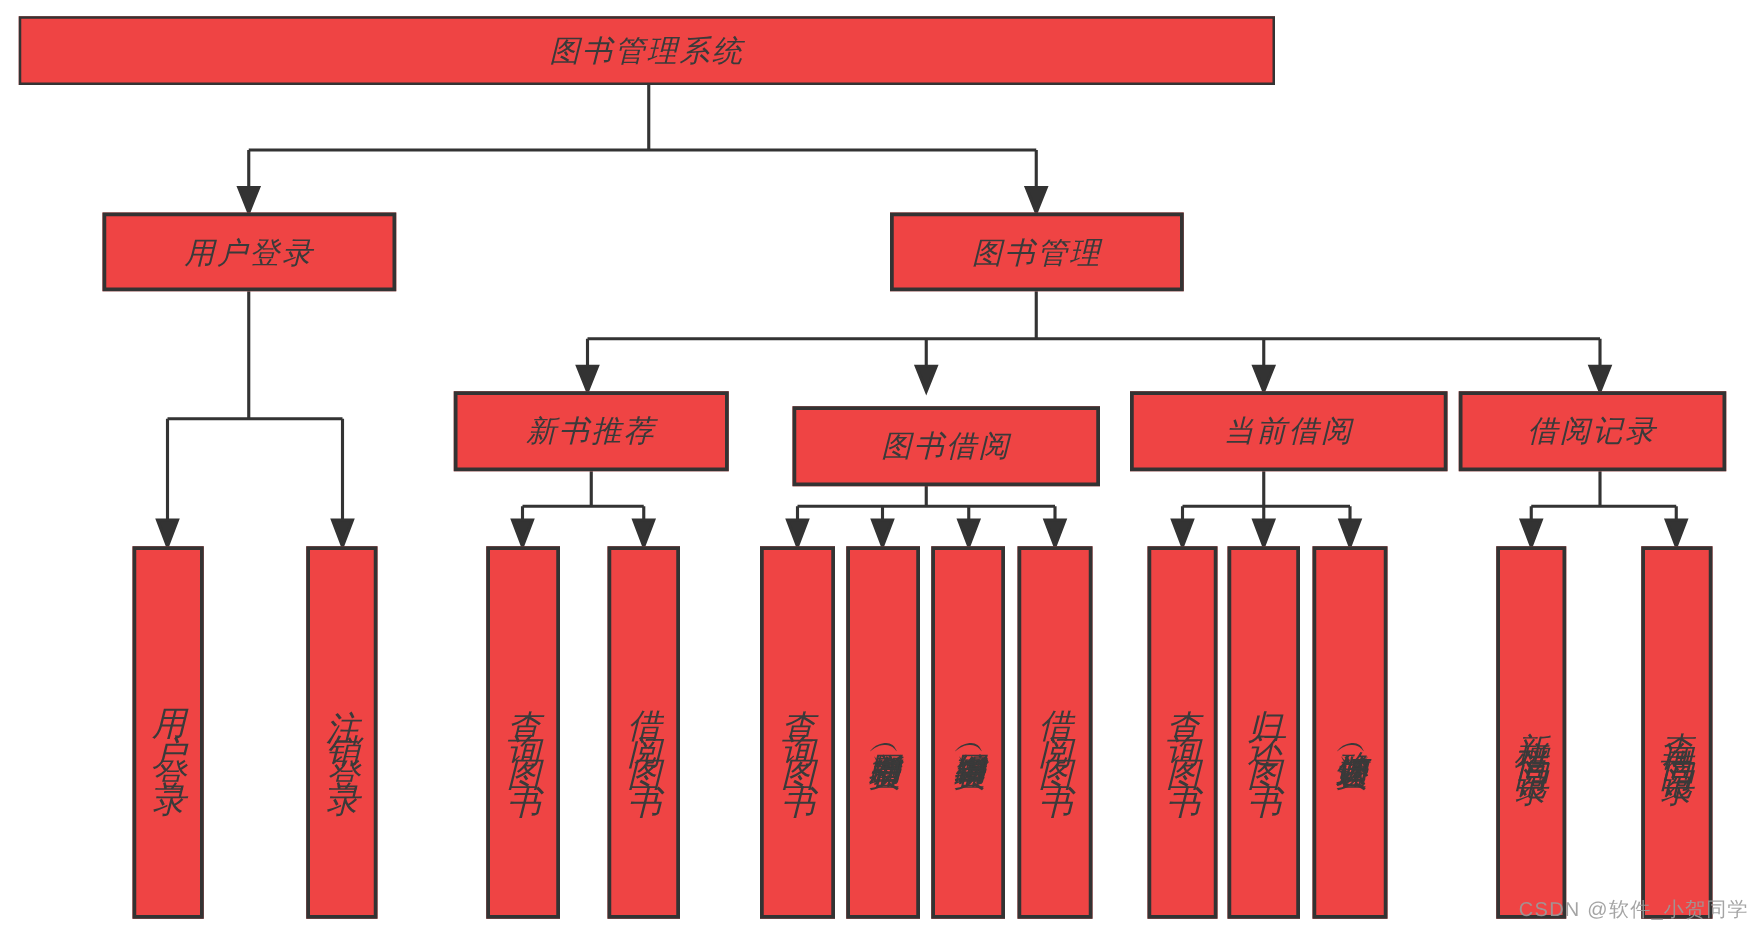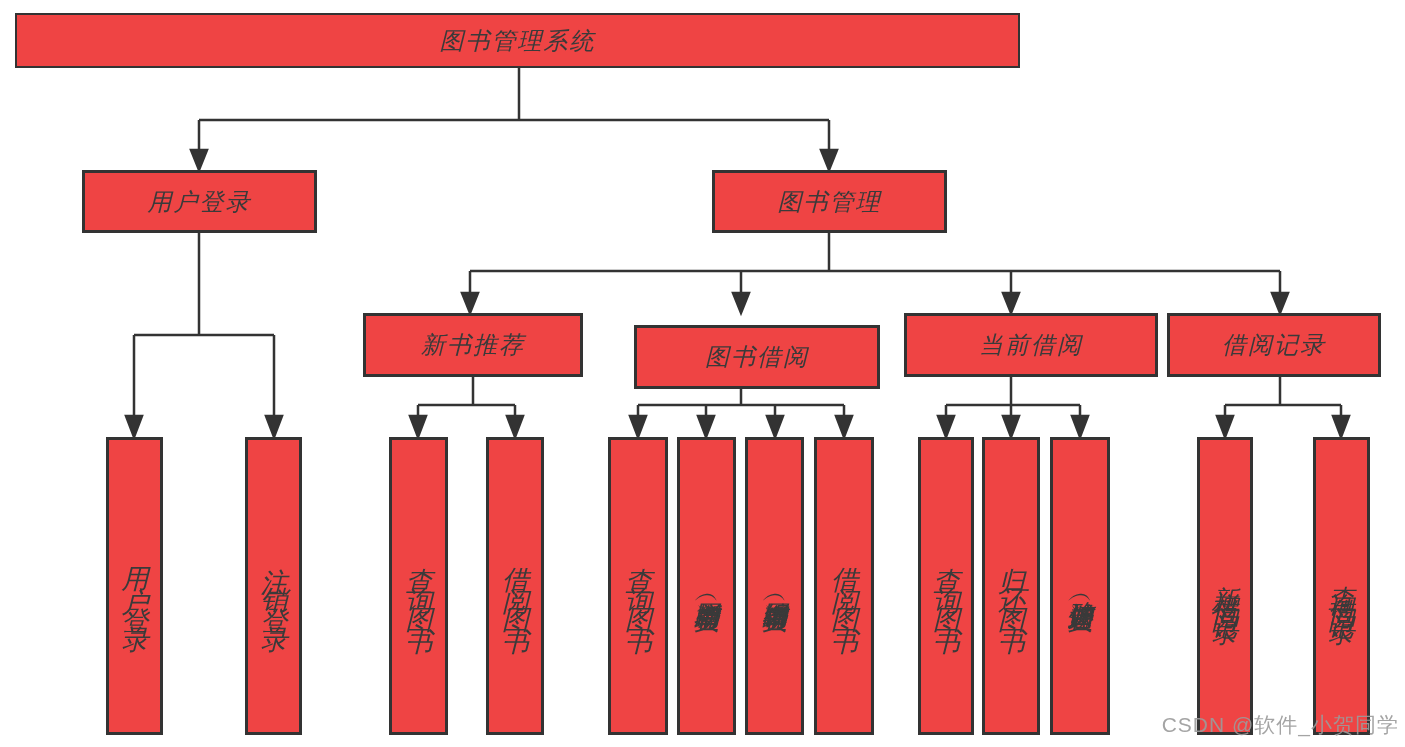--- a/index.html
+++ b/index.html
@@ -8,21 +8,21 @@
   svg.connectors{position:absolute;left:0;top:0;z-index:1;}
   .node{position:absolute;box-sizing:border-box;background:#ef4444;border:3px solid #333333;
         color:#3a3a3a;display:flex;align-items:center;justify-content:center;z-index:2;font-style:italic;}
   .node.h{font-size:24px;letter-spacing:2px;}
   .node.root{border-width:2px;}
   .node.v{writing-mode:vertical-lr;text-orientation:mixed;line-height:1;}
   .node.c4{font-size:27px;letter-spacing:20px;}
   .node.c6{font-size:26px;letter-spacing:7px;}
   .node.cl{font-size:25px;letter-spacing:1px;}
   .watermark{position:absolute;right:6px;bottom:8px;z-index:3;color:#9b9b9b;
-             font-size:21px;letter-spacing:1px;opacity:0.9;}
+             font-size:16px;letter-spacing:1px;opacity:0.9;}
 </style>
 </head>
 <body>
 
 <div class="stage">
 
   <svg class="connectors" width="1405" height="747" viewBox="0 0 1405 747">
     <g stroke="#333333" stroke-width="2.5" fill="#333333">
 
       <g>

